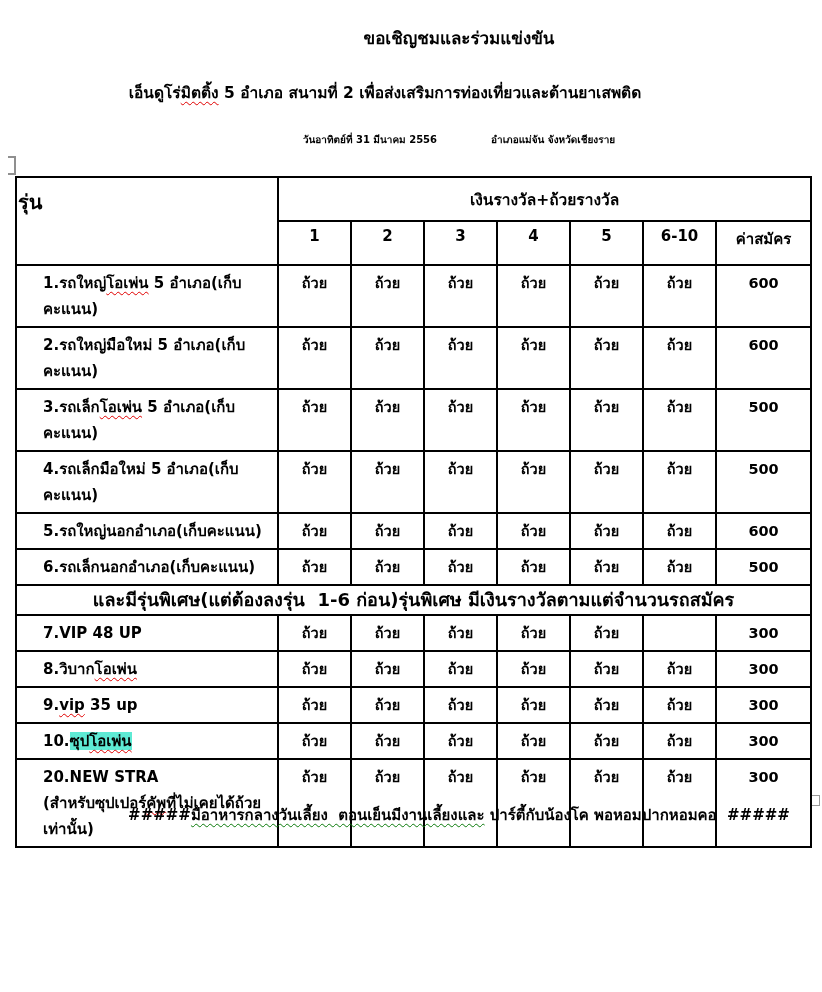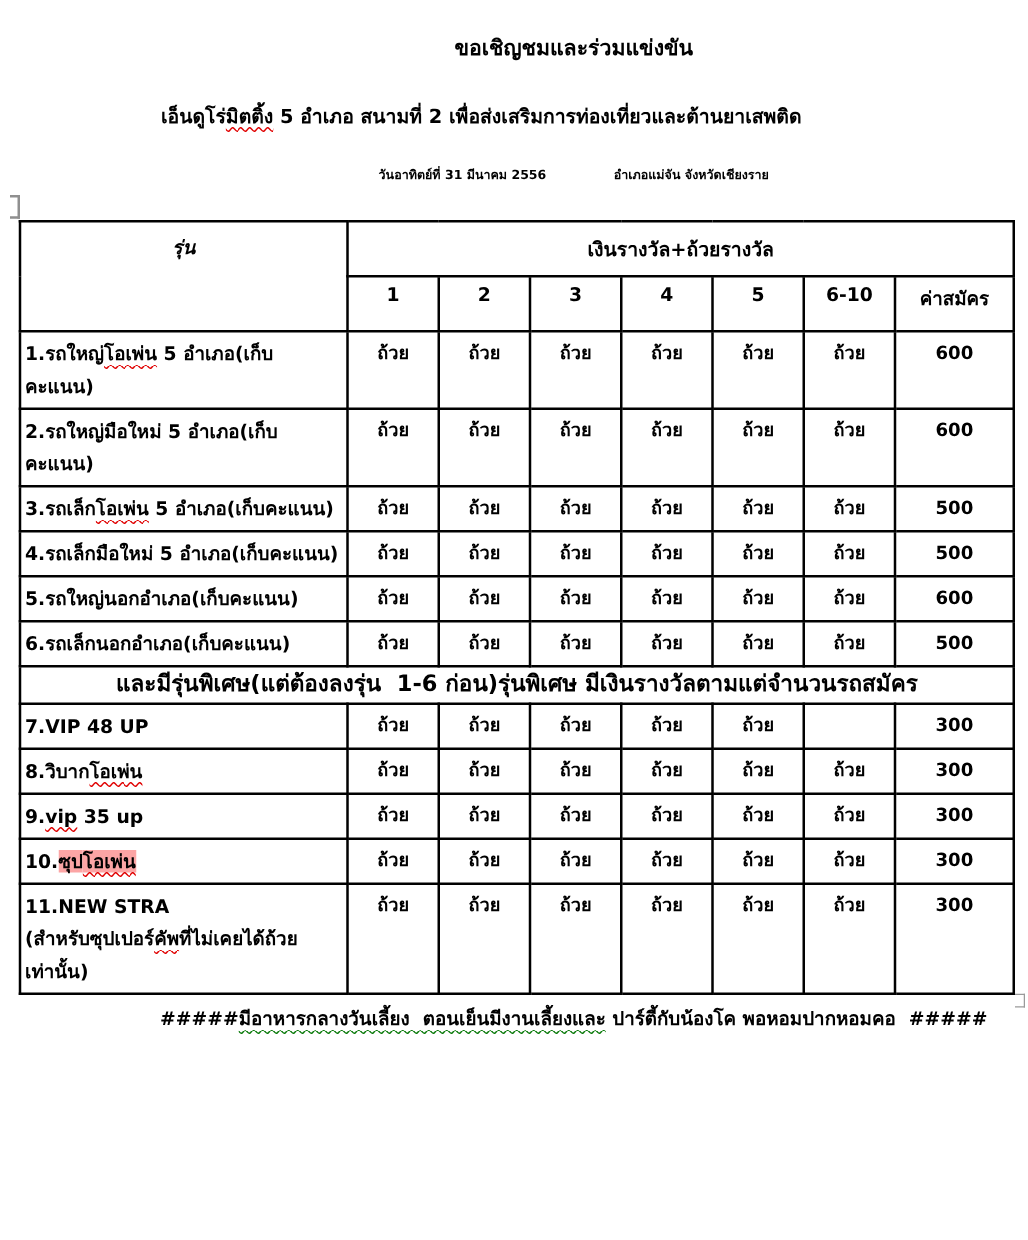--- a/index.html
+++ b/index.html
@@ -18,35 +18,35 @@
   .doc-cursor{position:absolute;left:8px;top:156px;width:6px;height:15px;
     border-top:2px solid #8f8f8f;border-right:2px solid #8f8f8f;border-bottom:2px solid #8f8f8f;}
   .resize-handle{position:absolute;left:812px;top:795px;width:7px;height:9px;
     border-top:1px solid #9a9a9a;border-right:1px solid #9a9a9a;border-bottom:1px solid #9a9a9a;}
 
   table.prize{
     position:absolute;left:15px;top:176px;width:795px;
     border-collapse:collapse;table-layout:fixed;
   }
   table.prize th,table.prize td{border:2px solid #000;font-weight:bold;}
-  th.class-h{vertical-align:top;text-align:center;font-size:15px;padding-top:8px;height:40px;font-style:italic;}
+  th.class-h{vertical-align:top;text-align:left;font-size:20px;padding-top:8px;height:40px;}
   th.prize-h{vertical-align:middle;text-align:center;font-size:15.5px;height:40px;}
   tr.hdr2 th{vertical-align:top;text-align:center;font-size:15px;padding-top:5px;height:36px;}
   td.label-cell{vertical-align:top;text-align:left;font-size:15px;line-height:26px;
-    padding:4px 4px 4px 3px;height:26px;}
+    padding:4px 4px 4px 26px;height:26px;}
   td.prize-cell,td.fee-cell{vertical-align:top;text-align:center;font-size:14.5px;
     line-height:24px;padding-top:5px;height:26px;}
   td.note-cell{vertical-align:middle;text-align:center;font-size:18px;line-height:22px;
     padding:3px 2px;white-space:pre-wrap;height:22px;}
 
   .sq-red{text-decoration:underline;text-decoration-style:wavy;
     text-decoration-color:#e00000;text-decoration-thickness:1px;text-underline-offset:3px;}
   .sq-green{text-decoration:underline;text-decoration-style:wavy;
     text-decoration-color:#0a7a0a;text-decoration-thickness:1px;text-underline-offset:3px;}
-  .hl{background:#fca5a5;}
+  .hl{background:#5eead4;}
 
   .footnote{position:absolute;top:803px;left:0;width:822px;font-size:15px;white-space:pre-wrap;}
 </style>
 </head>
 <body>
 
 <div class="doc-title center">ขอเชิญชมและร่วมแข่งขัน</div>
 
 <div class="doc-subtitle center"><span>เอ็นดูโร่</span><span class="sq-red">มิตติ้ง</span><span> 5 อำเภอ สนามที่ 2 เพื่อส่งเสริมการท่องเที่ยวและต้านยาเสพติด</span></div>
 
@@ -178,21 +178,21 @@
         <td class="label-cell"><span class="">10.</span><span class="hl">ซุป</span><span class="hl sq-red">โอเพ่น</span></td>
         <td class="prize-cell">ถ้วย</td>
         <td class="prize-cell">ถ้วย</td>
         <td class="prize-cell">ถ้วย</td>
         <td class="prize-cell">ถ้วย</td>
         <td class="prize-cell">ถ้วย</td>
         <td class="prize-cell">ถ้วย</td>
         <td class="fee-cell">300</td>
       </tr>
       <tr>
-        <td class="label-cell"><span class="">11.NEW STRA</span><br><span class="">(สำหรับซุปเปอร์</span><span class="sq-red">คัพ</span><span class="">ที่ไม่เคยได้ถ้วยเท่านั้น)</span></td>
+        <td class="label-cell"><span class="">20.NEW STRA</span><br><span class="">(สำหรับซุปเปอร์</span><span class="sq-red">คัพ</span><span class="">ที่ไม่เคยได้ถ้วยเท่านั้น)</span></td>
         <td class="prize-cell">ถ้วย</td>
         <td class="prize-cell">ถ้วย</td>
         <td class="prize-cell">ถ้วย</td>
         <td class="prize-cell">ถ้วย</td>
         <td class="prize-cell">ถ้วย</td>
         <td class="prize-cell">ถ้วย</td>
         <td class="fee-cell">300</td>
       </tr>
     </tbody>
 </table>

